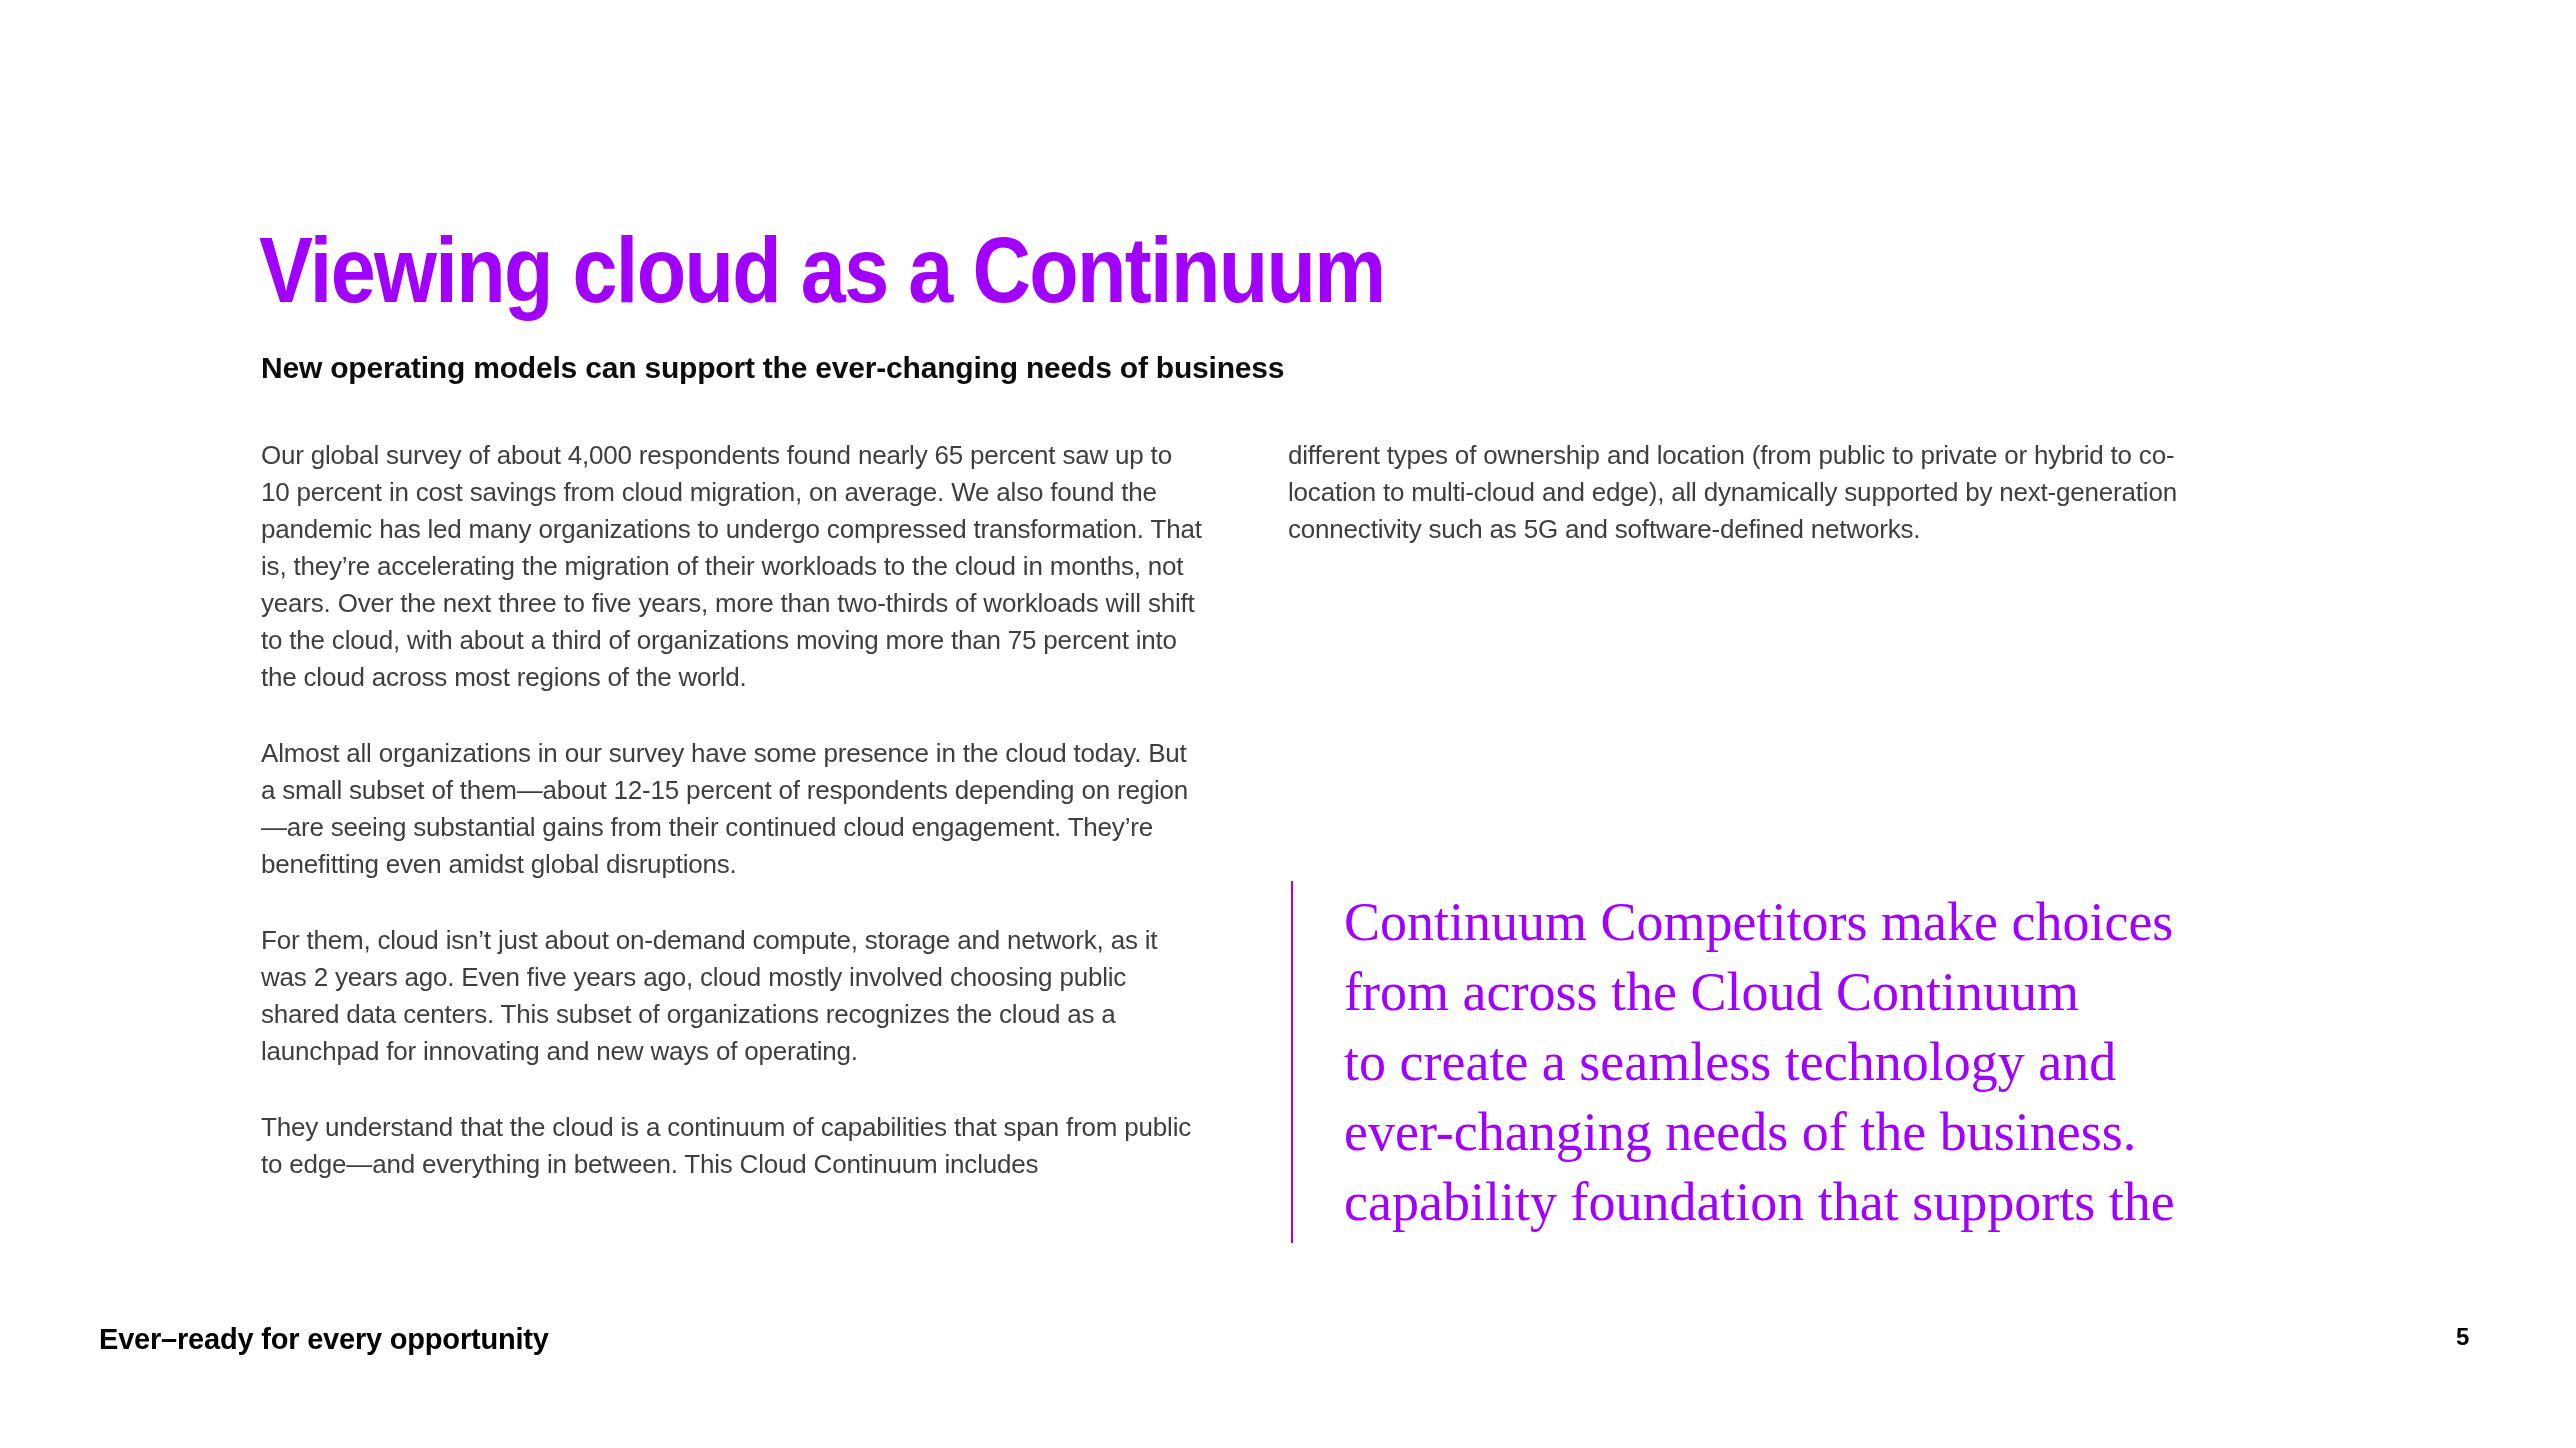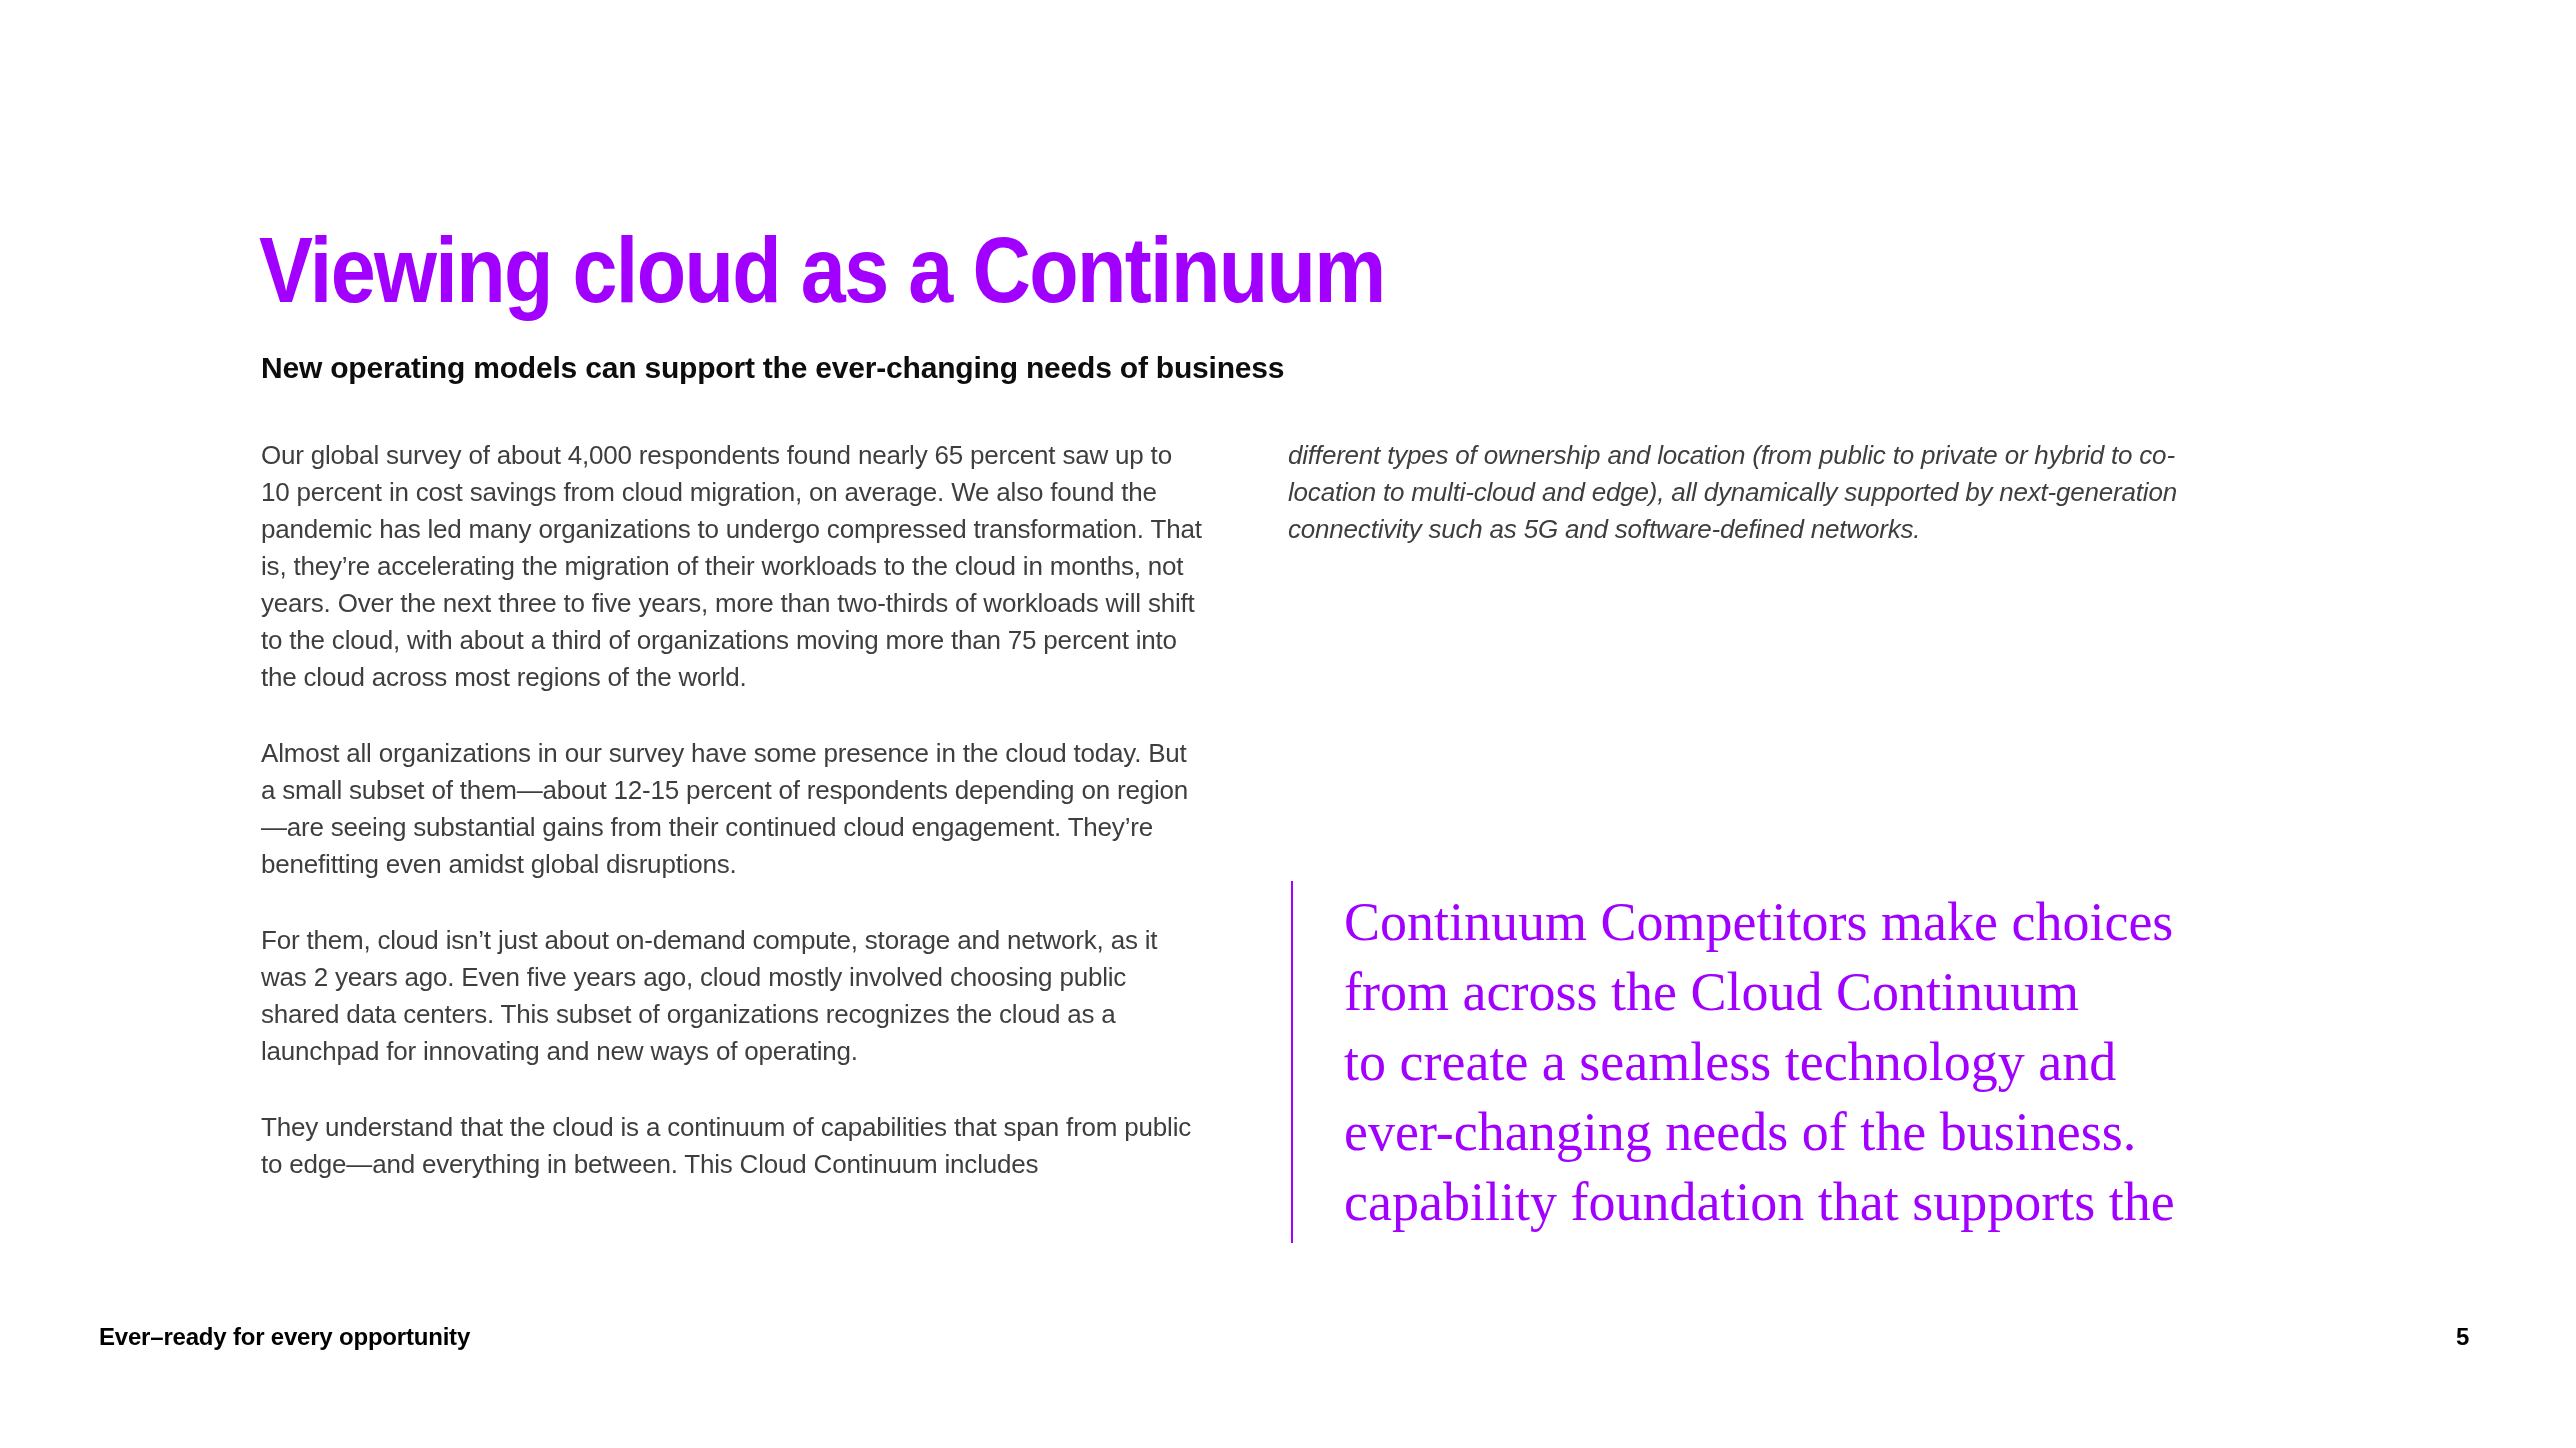--- a/index.html
+++ b/index.html
@@ -43,40 +43,40 @@
     position:absolute;
     top:437px;
     width:942px;
     font-size:26px;
     line-height:37px;
     letter-spacing:-0.2px;
     color:var(--body-text);
   }
   .col p{margin:0 0 39px 0;}
   .col-left{left:261px;}
-  .col-right{left:1288px;font-style:italic;}
+  .col-right{left:1288px;}
   .pull-quote{
     position:absolute;
     left:1291px;
     top:881px;
     width:1188px;
     margin:0;
     border-left:2.9px solid var(--accent);
     padding:5.8px 0 5.8px 51px;
     font-family:"Liberation Serif",serif;
     font-size:54px;
     line-height:70px;
     color:var(--accent);
   }
   .pull-quote div{white-space:nowrap;}
   .footer-tagline{
     position:absolute;
     left:99px;
     top:1323px;
-    font-size:24px;
+    font-size:29px;
     font-weight:700;
     letter-spacing:-0.2px;
     color:#000000;
   }
   .page-number{
     position:absolute;
     left:2456px;
     top:1323px;
     font-size:24px;
     font-weight:700;

